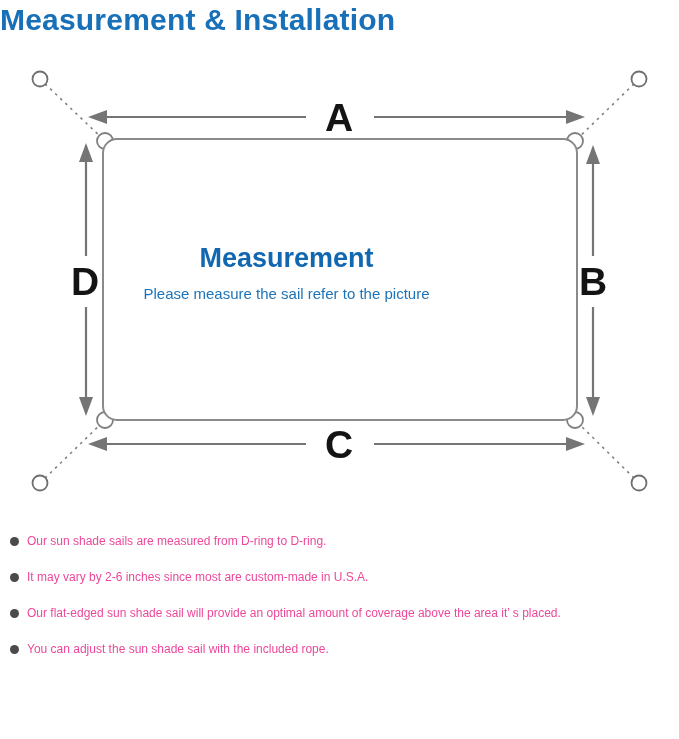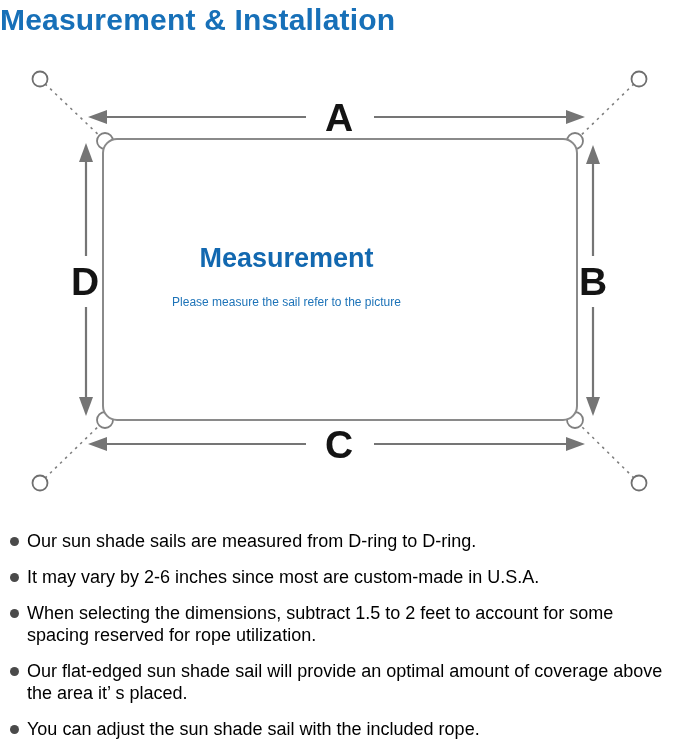--- a/index.html
+++ b/index.html
@@ -46,22 +46,22 @@
     text-align: center;
     pointer-events: none;
   }
   .center-title {
     font-size: 27px;
     font-weight: bold;
     color: #1268b0;
     line-height: 30px;
   }
   .center-sub {
-    margin-top: 20px;
-    font-size: 12px;
+    margin-top: 12px;
+    font-size: 15px;
     color: #1d73b8;
     line-height: 18px;
   }
   .notes {
     position: absolute;
     top: 530px;
     left: 10px;
     width: 660px;
     list-style: none;
     margin: 0;
@@ -75,23 +75,23 @@
   .bullet-dot {
     flex: 0 0 auto;
     width: 9px;
     height: 9px;
     border-radius: 50%;
     background: #4a4a4a;
     margin: 7px 8px 0 0;
   }
   .note-text {
     width: 642px;
-    font-size: 18px;
+    font-size: 12px;
     line-height: 22px;
-    color: #000000;
+    color: #ec4899;
   }
 </style>
 </head>
 <body>
 
 <div class="page">
 
   <h1 class="page-title">Measurement &amp; Installation</h1>
 
   <div class="diagram">
@@ -163,24 +163,20 @@
     <li>
       <span class="bullet-dot"></span>
       <span class="note-text">Our sun shade sails are measured from D-ring to D-ring.</span>
     </li>
     <li>
       <span class="bullet-dot"></span>
       <span class="note-text">It may vary by 2-6 inches since most are custom-made in U.S.A.</span>
     </li>
     <li>
       <span class="bullet-dot"></span>
-      <span class="note-text">When selecting the dimensions, subtract 1.5 to 2 feet to account for some spacing reserved for rope utilization.</span>
-    </li>
-    <li>
-      <span class="bullet-dot"></span>
       <span class="note-text">Our flat-edged sun shade sail will provide an optimal amount of coverage above the area it’ s placed.</span>
     </li>
     <li>
       <span class="bullet-dot"></span>
       <span class="note-text">You can adjust the sun shade sail with the included rope.</span>
     </li>
   </ul>
 
 </div>
 

